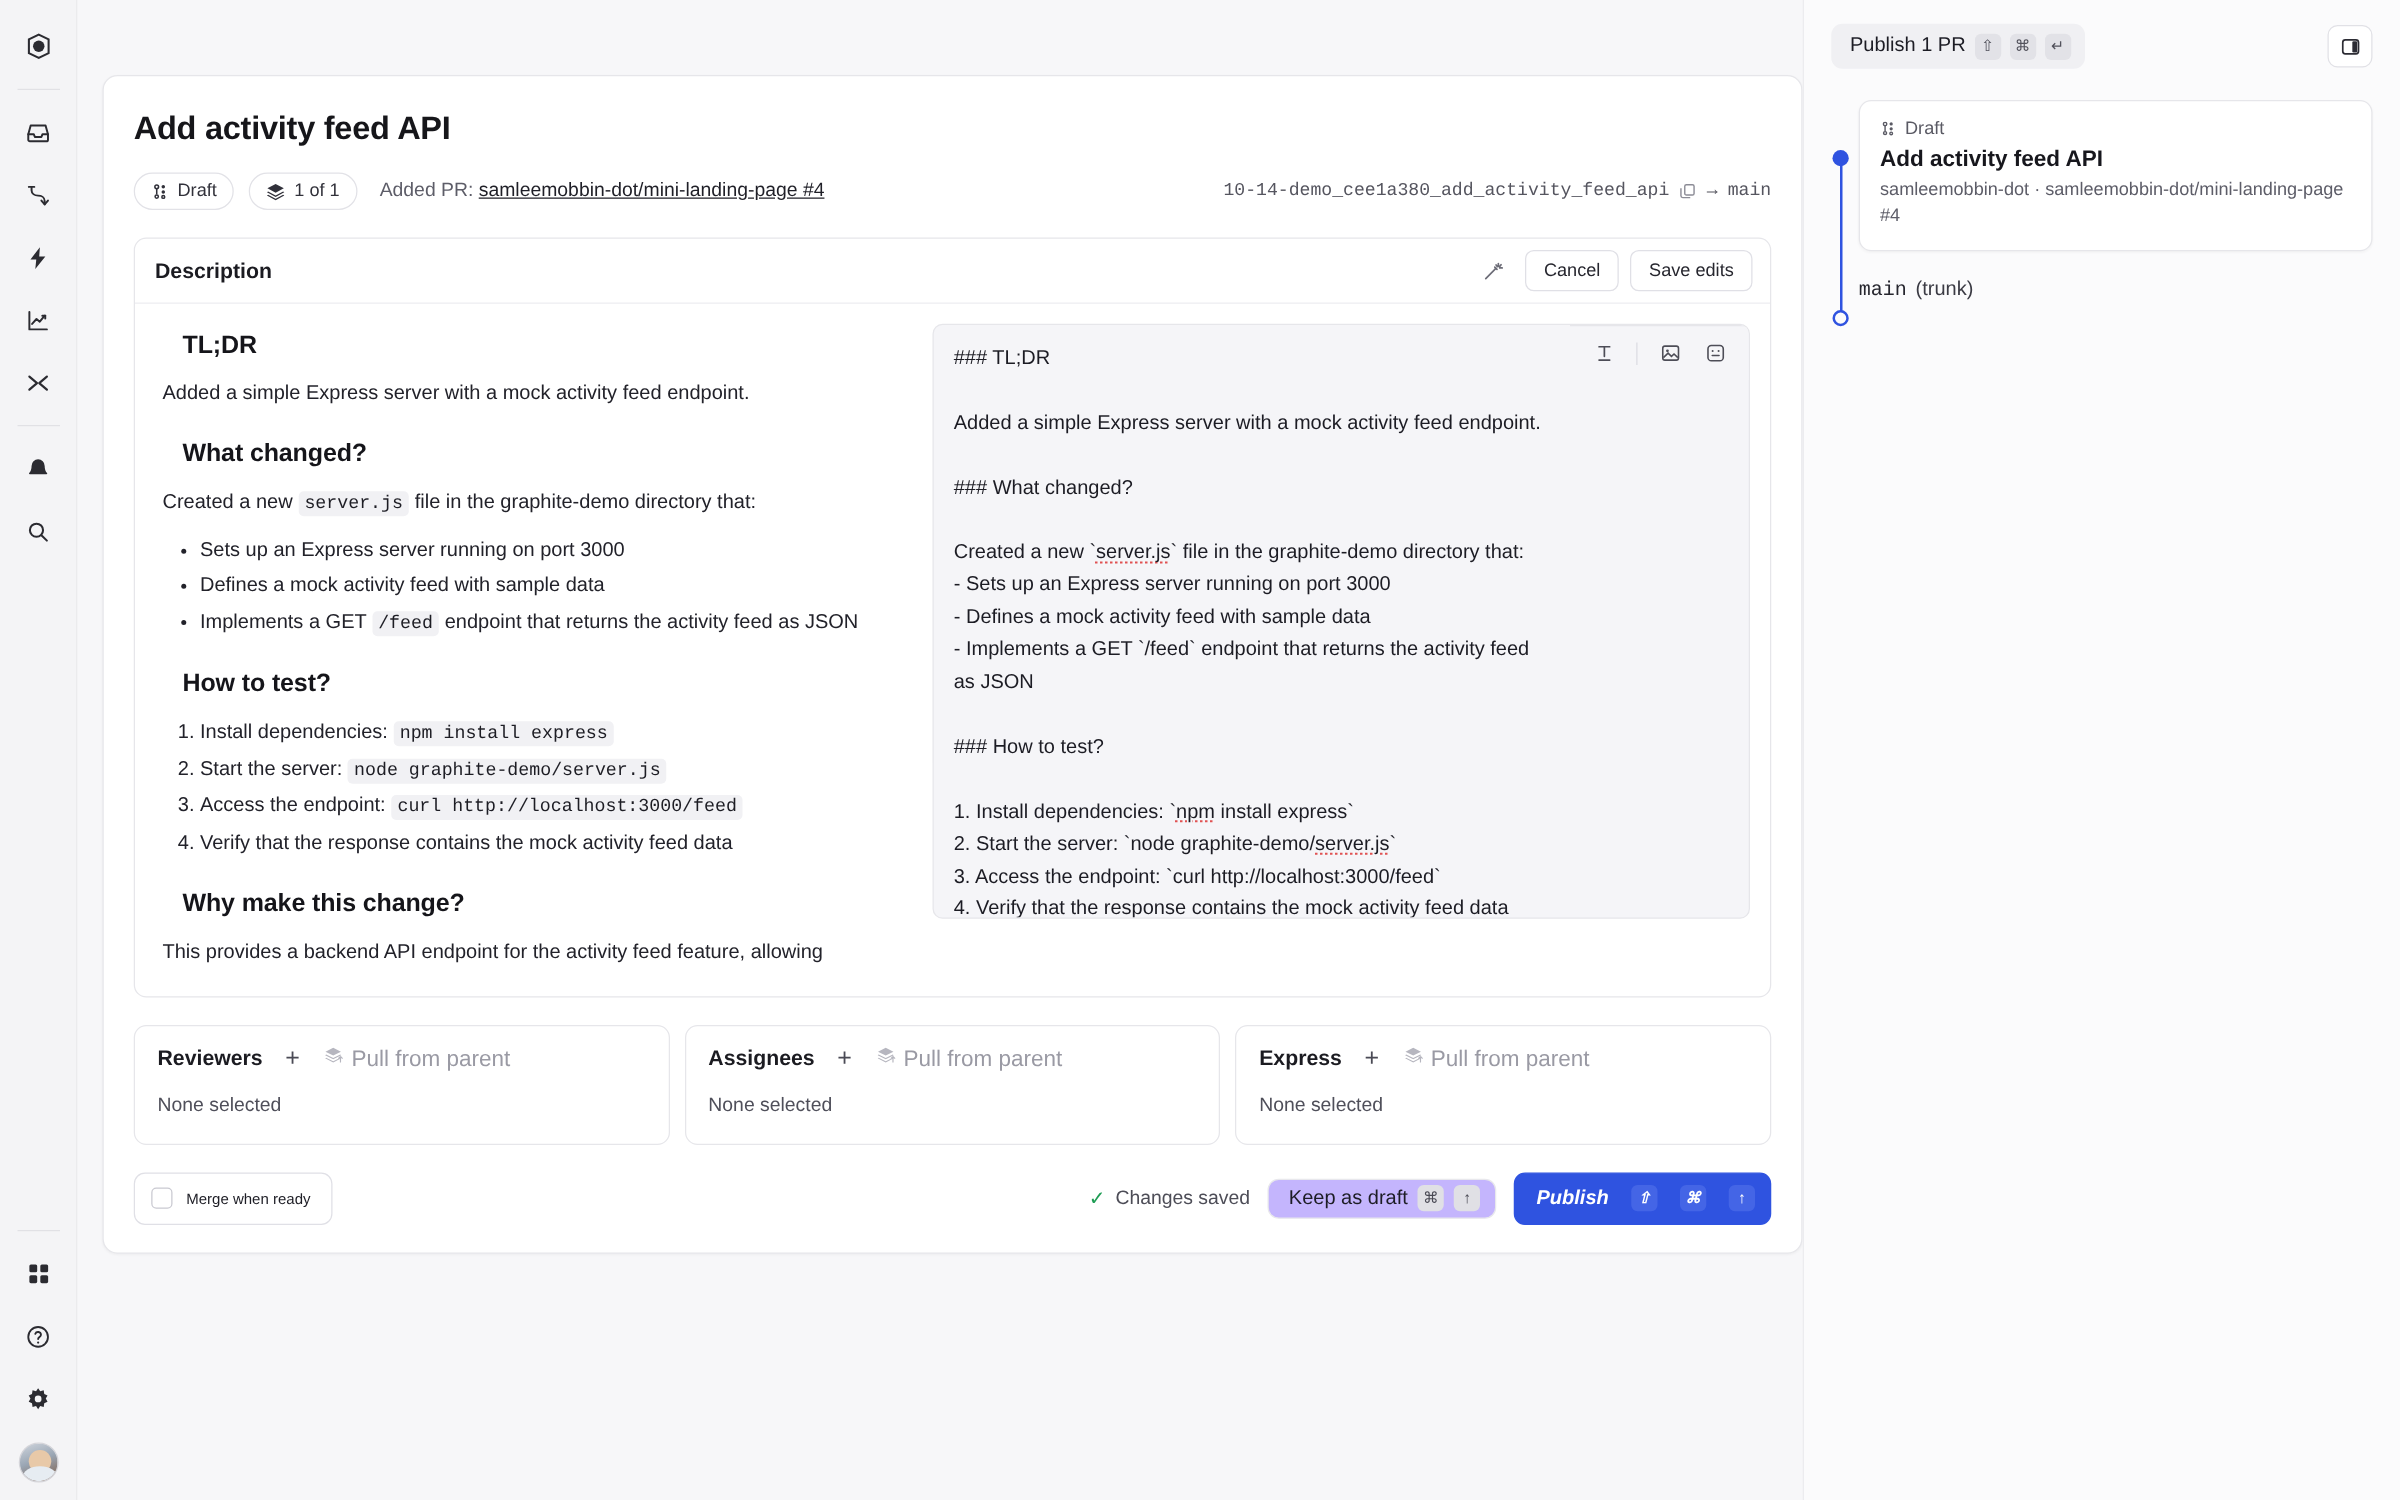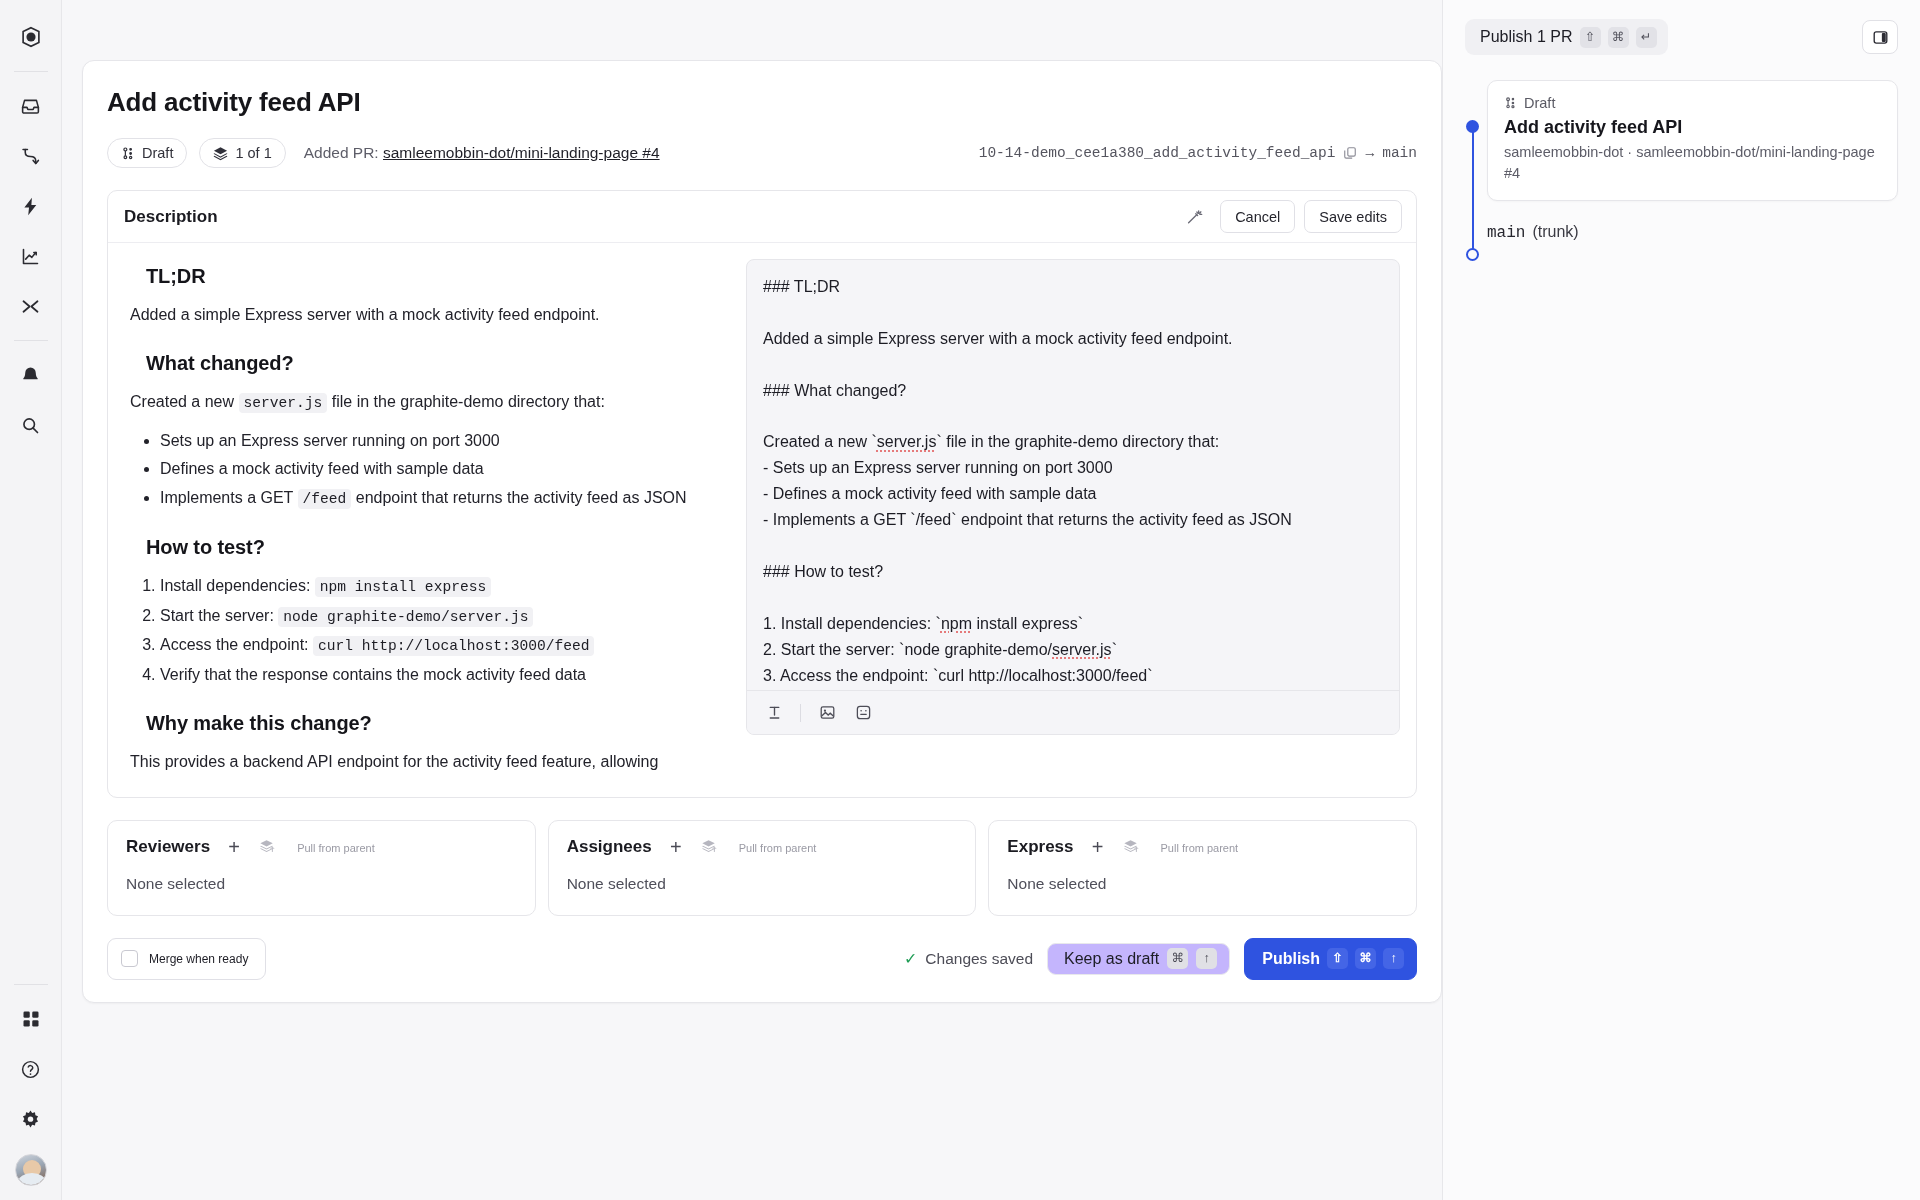--- a/index.html
+++ b/index.html
@@ -116,21 +116,21 @@
   .md-render p { font-size: 16px; line-height: 1.62; color: #22222a; margin: 12px 0; }
   .md-render ul, .md-render ol { margin: 10px 0 10px 0; padding-left: 30px; }
   .md-render li { font-size: 16px; line-height: 1.62; color: #22222a; margin: 3px 0; }
   code.ic {
     font-family: "Liberation Mono", monospace; font-size: 14.6px;
     background: #f1f1f4; border-radius: 4px; padding: 2px 5px; color: #1d1d24;
   }
 
   .md-edit {
     background: #f5f5f8; border: 1px solid #e6e6ea; border-radius: 8px;
-    height: 476px; display: flex; flex-direction: column; overflow: hidden;
+    height: 476px; display: flex; flex-direction: row; overflow: hidden;
   }
   .md-edit-text {
     flex: 1 1 auto; overflow: hidden; padding: 14px 16px;
     font-size: 16px; line-height: 1.62; color: #1c1c24;
     white-space: pre-wrap; word-break: break-word;
   }
   .sp { text-decoration: underline; text-decoration-style: dotted;
         text-decoration-color: #e05252; text-underline-offset: 3px; }
   .md-toolbar {
     flex: 0 0 44px; height: 44px; display: flex; align-items: center;
@@ -149,22 +149,22 @@
     flex: 1 1 0; border: 1px solid #e6e6ea; border-radius: 10px;
     background: #fff; padding: 16px 18px 20px 18px; min-height: 96px;
   }
   .mcard-head { display: flex; align-items: center; gap: 14px; }
   .mcard-head h3 { font-size: 17px; font-weight: 600; color: #1b1b21; }
   .plus-btn {
     font-size: 20px; color: #4a4a55; line-height: 1;
     width: 20px; text-align: center; font-weight: 400;
   }
   .pull-parent {
-    display: inline-flex; align-items: flex-end; gap: 22px;
-    font-size: 11px; color: #9a9aa4; margin-left: 2px;
+    display: inline-flex; align-items: flex-start; gap: 6px;
+    font-size: 18px; color: #9a9aa4; margin-left: 2px;
   }
   .none-sel { font-size: 15.5px; color: #4f4f5a; margin-top: 18px; }
 
   
   .footer {
     display: flex; align-items: center; margin-top: 22px; gap: 12px;
   }
   .merge-ready {
     display: inline-flex; align-items: center; gap: 11px;
     height: 42px; padding: 0 17px 0 13px;
@@ -181,24 +181,24 @@
     font-size: 12.5px; line-height: 1;
   }
   .btn-draft {
     display: inline-flex; align-items: center; gap: 8px;
     height: 32px; padding: 0 12px 0 16px; border-radius: 9px;
     background: #c4b5fd; border: 1px solid #e8e8ec;
     font-size: 16px; color: #1d1d25; font-weight: 500;
   }
   .btn-draft .kbd { background: #e0e0e5; color: #4a4a55; }
   .btn-publish {
-    display: inline-flex; align-items: center; gap: 7px;
+    display: inline-flex; align-items: center; gap: 18px;
     height: 42px; padding: 0 12px 0 17px; border-radius: 9px;
     background: #2f53e0; border: 1px solid #2f53e0; color: #fff;
-    font-size: 16px; font-weight: 600;
+    font-size: 16px; font-weight: 600; font-style: italic;
   }
   .btn-publish .kbd { background: #4465e6; color: #fff; }
 
   
   .rpanel {
     width: 478px; flex: 0 0 478px; height: 1200px;
     background: #fbfbfc; border-left: 1px solid #e7e7ea;
     padding: 16px 22px;
   }
   .rpanel-top { display: flex; align-items: center; height: 42px; }

